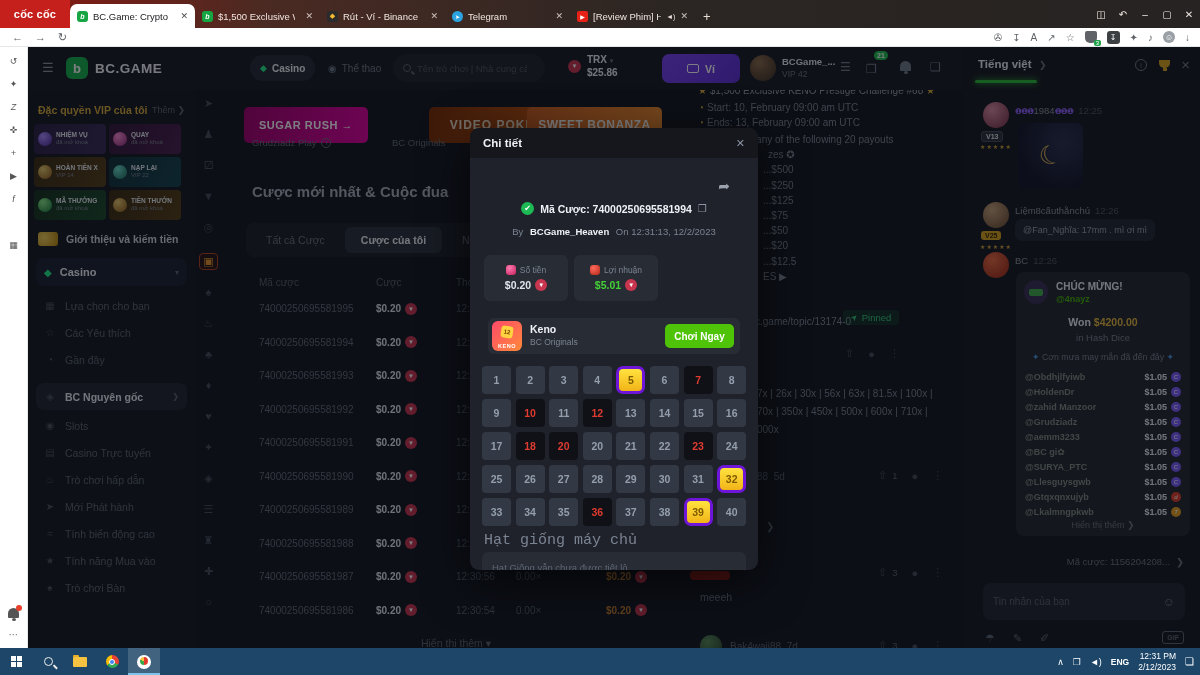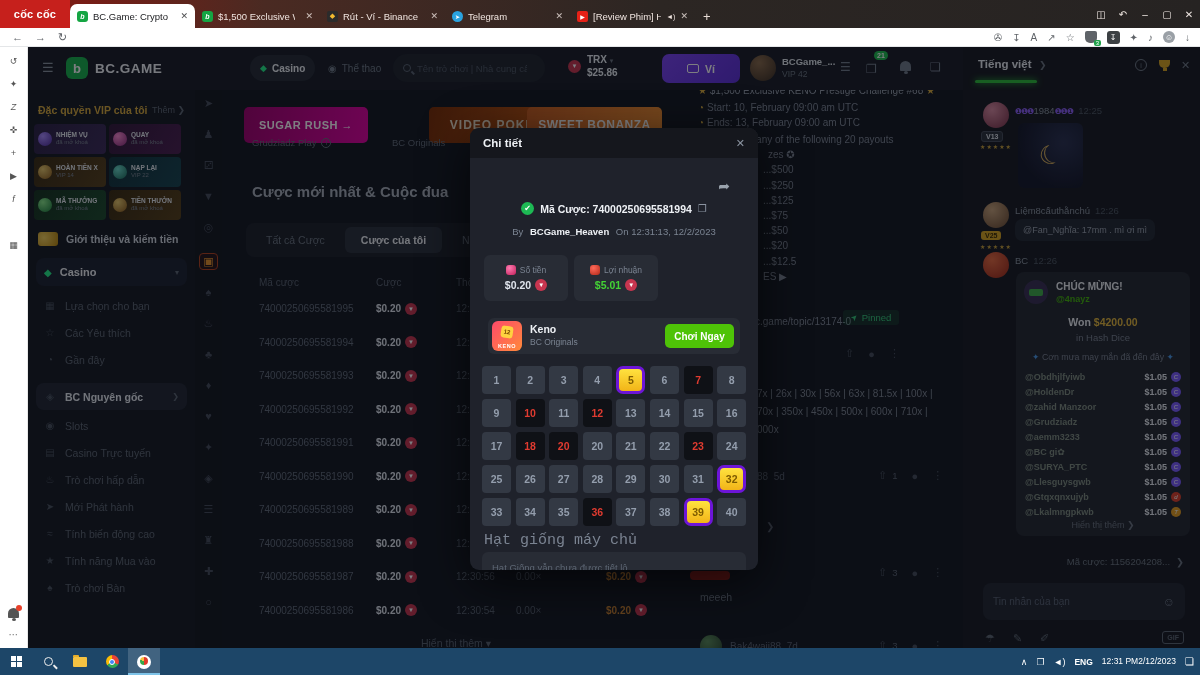--- a/index.html
+++ b/index.html
@@ -291,21 +291,21 @@
   .tk-folder{width:14px;height:10px;background:#f5c242;border-radius:1px;position:relative;}
   .tk-folder::before{content:"";position:absolute;left:0;top:-2px;width:6px;height:2px;background:#e8ae2a;border-radius:1px 1px 0 0;}
   .tk-chrome{width:13px;height:13px;border-radius:50%;background:conic-gradient(#ea4335 0 33%,#34a853 0 66%,#fbbc05 0 100%);position:relative;}
   .tk-chrome::after{content:"";position:absolute;left:3.5px;top:3.5px;width:6px;height:6px;border-radius:50%;background:#4285f4;border:1px solid #fff;box-sizing:border-box;}
   .tk-coccoc{width:14px;height:14px;border-radius:50%;background:#fff;position:relative;}
   .tk-coccoc::after{content:"";position:absolute;left:3px;top:2.5px;width:8px;height:8px;border-radius:50%;
     background:conic-gradient(#e23a2a 0 50%,#36a84a 0 80%,#f5c242 0 100%);}
   .tray{margin-left:auto;display:flex;align-items:center;gap:9px;padding-right:6px;color:#fff;}
   .tray .tg{font-size:9px;}
   .tray .lang{font-size:8.5px;font-weight:bold;}
-  .clock{display:flex;flex-direction:row;align-items:flex-end;font-size:8.5px;line-height:1.25;}
+  .clock{display:flex;flex-direction:column;align-items:flex-end;font-size:8.5px;line-height:1.25;}
   .tray .nq{font-size:10px;}
 </style>
 </head>
 <body>
 
 <div class="stage">
 
   <div class="tabbar">
     <div class="brand">cốc cốc</div>
     <div class="tab active">

